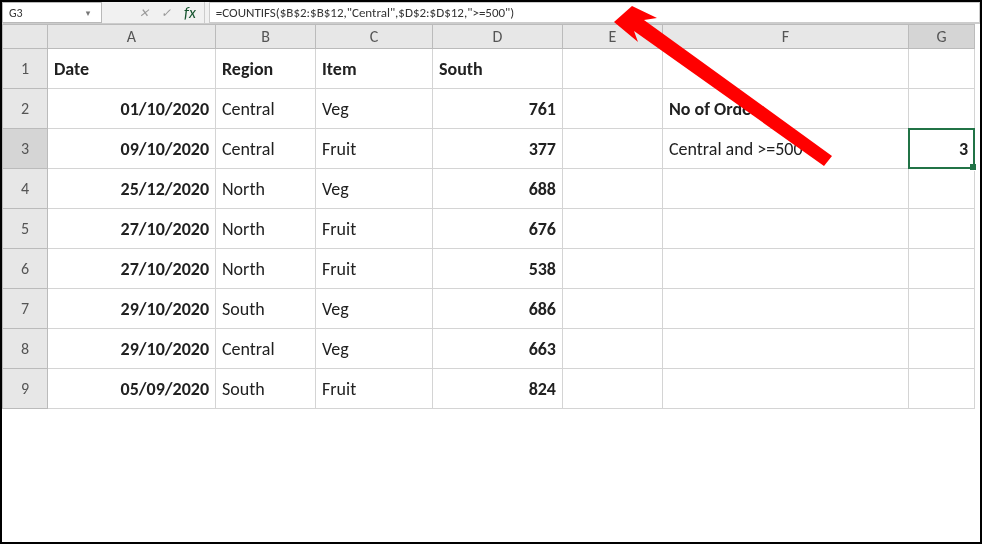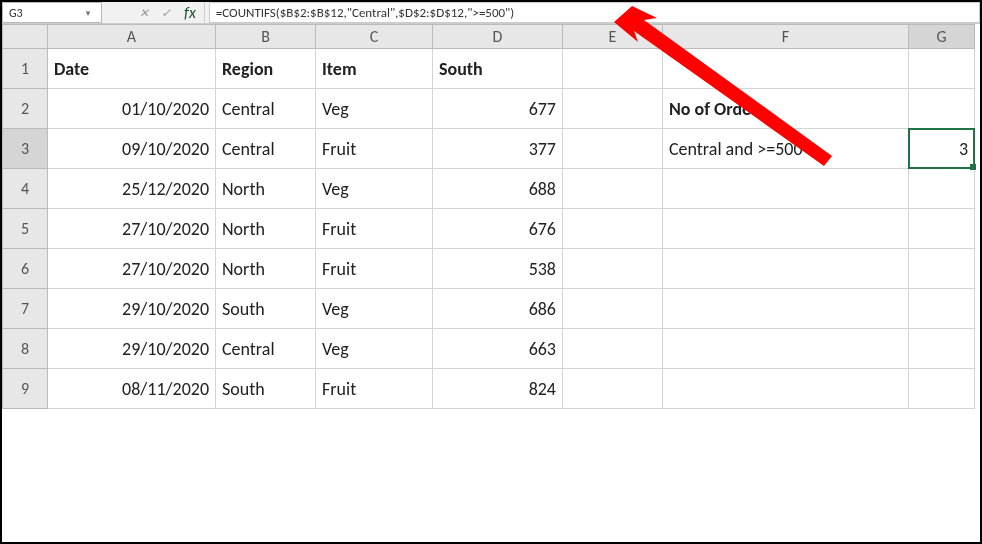--- a/index.html
+++ b/index.html
@@ -117,21 +117,21 @@
       border: 1px solid #d4d4d4;
       padding: 2px 6px;
       height: 40px;
       vertical-align: middle;
       background: #fff;
     }
     .hdr-yellow {
       background: #ffe699;
       font-weight: bold;
     }
-    .cell.text-right { text-align: right; }
+    .cell.text-right { text-align: right; font-weight: bold; }
     .cell.text-left { text-align: left; margin-left: 20px; }
     .selected-row-hdr { background: #d5d5d5; }
     .selected-col-hdr { background: #d5d5d5; }
     
     .sel-cell {
       position: relative;
     }
     .sel-cell::after {
       content: '';
       position: absolute;
@@ -220,21 +220,21 @@
       <td class="cell"></td>
       <td class="cell"></td>
       <td class="cell"></td>
     </tr>
 
     <tr>
       <th class="row-header">2</th>
       <td class="cell text-right">01/10/2020</td>
       <td class="cell text-left">Central</td>
       <td class="cell text-left">Veg</td>
-      <td class="cell text-right">677</td>
+      <td class="cell text-right">761</td>
       <td class="cell"></td>
       <td class="cell no-orders-hdr text-left">No of Orders</td>
       <td class="cell no-orders-hdr"></td>
     </tr>
 
     <tr>
       <th class="row-header selected-row-hdr">3</th>
       <td class="cell text-right">09/10/2020</td>
       <td class="cell text-left">Central</td>
       <td class="cell text-left">Fruit</td>
@@ -294,21 +294,21 @@
       <td class="cell text-left">Central</td>
       <td class="cell text-left">Veg</td>
       <td class="cell text-right">663</td>
       <td class="cell"></td>
       <td class="cell"></td>
       <td class="cell"></td>
     </tr>
 
     <tr>
       <th class="row-header">9</th>
-      <td class="cell text-right">08/11/2020</td>
+      <td class="cell text-right">05/09/2020</td>
       <td class="cell text-left">South</td>
       <td class="cell text-left">Fruit</td>
       <td class="cell text-right">824</td>
       <td class="cell"></td>
       <td class="cell"></td>
       <td class="cell"></td>
     </tr>
 
 
 

